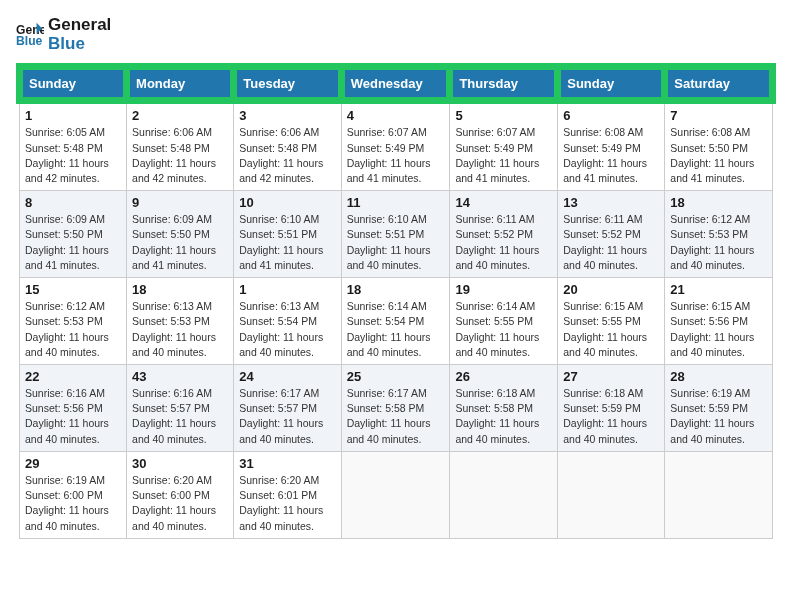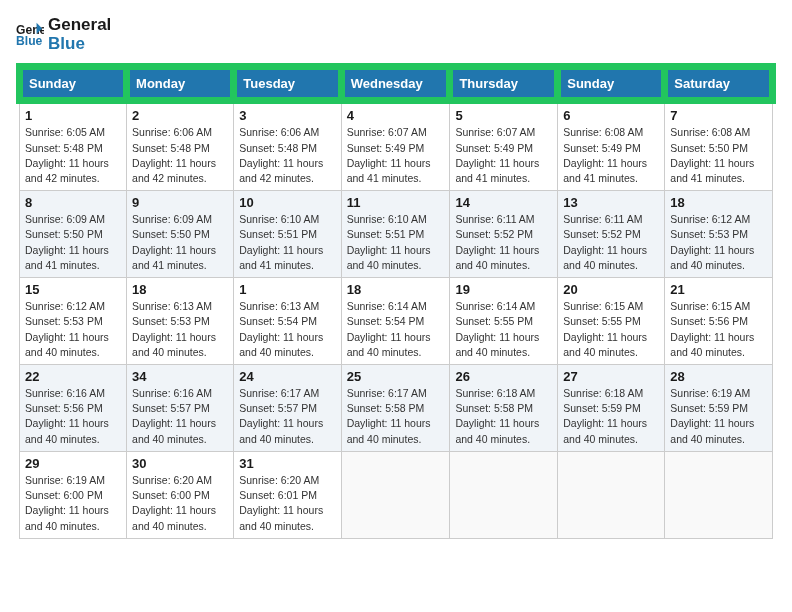--- a/index.html
+++ b/index.html
@@ -200,21 +200,21 @@
           <span class="day-num">21</span>
           <div class="day-info">Sunrise: 6:15 AM<br>Sunset: 5:56 PM<br>Daylight: 11 hours<br>and 40 minutes.</div>
         </td>
       </tr>
       <tr class="week-row">
         <td>
           <span class="day-num">22</span>
           <div class="day-info">Sunrise: 6:16 AM<br>Sunset: 5:56 PM<br>Daylight: 11 hours<br>and 40 minutes.</div>
         </td>
         <td>
-          <span class="day-num">34</span>
+          <span class="day-num">43</span>
           <div class="day-info">Sunrise: 6:16 AM<br>Sunset: 5:57 PM<br>Daylight: 11 hours<br>and 40 minutes.</div>
         </td>
         <td>
           <span class="day-num">24</span>
           <div class="day-info">Sunrise: 6:17 AM<br>Sunset: 5:57 PM<br>Daylight: 11 hours<br>and 40 minutes.</div>
         </td>
         <td>
           <span class="day-num">25</span>
           <div class="day-info">Sunrise: 6:17 AM<br>Sunset: 5:58 PM<br>Daylight: 11 hours<br>and 40 minutes.</div>
         </td>

